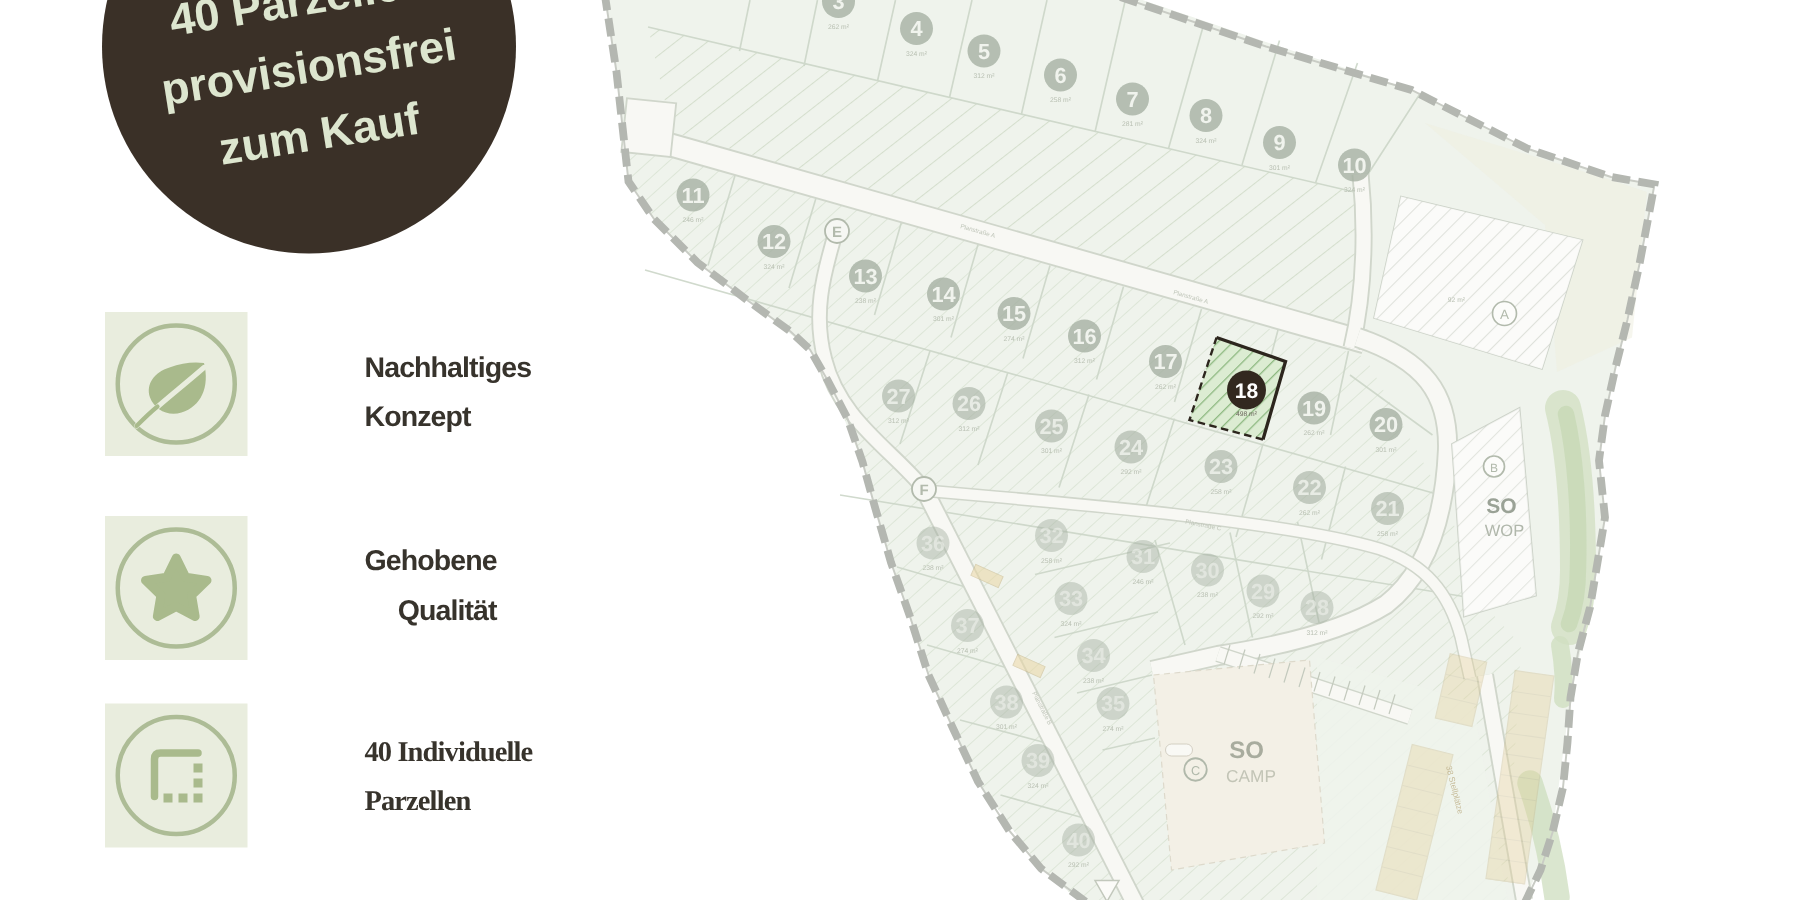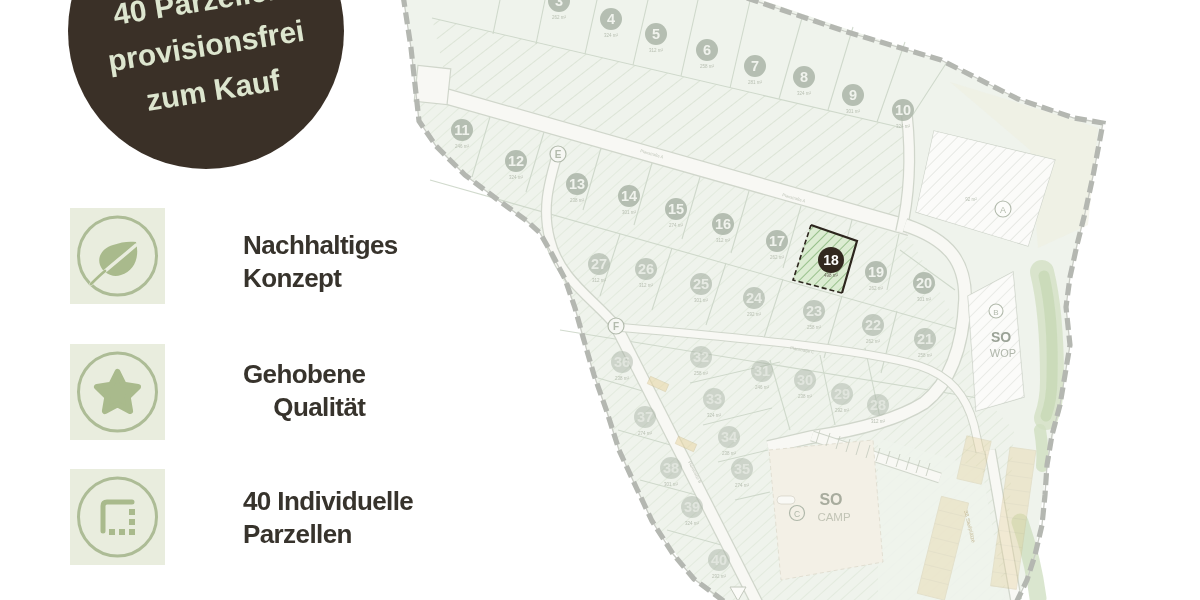--- a/index.html
+++ b/index.html
@@ -3,21 +3,21 @@
 <meta charset="utf-8">
 <style>
   html,body{margin:0;padding:0;}
   body{width:1200px;height:600px;background:#ffffff;overflow:hidden;position:relative;
        font-family:"Liberation Sans",sans-serif;}
   .badge{position:absolute;left:68px;top:-107px;width:276px;height:276px;border-radius:50%;
          background:#3a3027;}
   .badge-text{position:absolute;left:68px;top:-22px;width:276px;text-align:center;
               transform:rotate(-9deg);color:#dde6cf;font-weight:bold;font-size:30px;line-height:45px;}
   .iconbox{position:absolute;width:95px;height:96px;background:#e9edde;}
-  .feat{position:absolute;left:243px;color:#37332c;font-weight:bold;font-size:26px;line-height:33px;
+  .feat{position:absolute;left:243px;color:#37332c;font-weight:bold;font-size:19px;line-height:33px;
         letter-spacing:-0.6px;}
 </style>
 </head>
 <body>
 
 <div class="badge"></div>
 
 <div class="badge-text">40&nbsp;Parzellen<br>provisionsfrei<br>zum Kauf</div>
 
 <div class="iconbox" style="left:70px;top:208px;">
@@ -47,21 +47,21 @@
 <g fill="#a9ba8c">
 <rect x="59" y="40" width="6" height="6"></rect>
         <rect x="59" y="50" width="6" height="6"></rect>
 <rect x="59" y="60" width="6" height="6"></rect>
         <rect x="49" y="60" width="6" height="6"></rect>
 <rect x="39" y="60" width="6" height="6"></rect>
 </g>
 </svg>
 </div>
 
-<div class="feat" style="top:485px;">40 Individuelle<br>Parzellen</div>
+<div class="feat" style="top:485px;font-family:Liberation Serif, serif;">40 Individuelle<br>Parzellen</div>
 
 <svg id="map" width="1200" height="600" viewBox="0 0 1200 600" style="position:absolute;left:0;top:0;">
 <defs>
 <pattern id="hatch" width="9" height="9" patternTransform="rotate(48)" patternUnits="userSpaceOnUse">
   <rect width="9" height="9" fill="none"></rect>
   <line x1="0" y1="0" x2="0" y2="9" stroke="#d9e3d3" stroke-width="1.3"></line>
 </pattern>
 <pattern id="hatchband" width="13" height="13" patternTransform="rotate(52)" patternUnits="userSpaceOnUse">
   <rect width="13" height="13" fill="none"></rect>
   <line x1="0" y1="0" x2="0" y2="13" stroke="#d3ddcb" stroke-width="1.4"></line>

